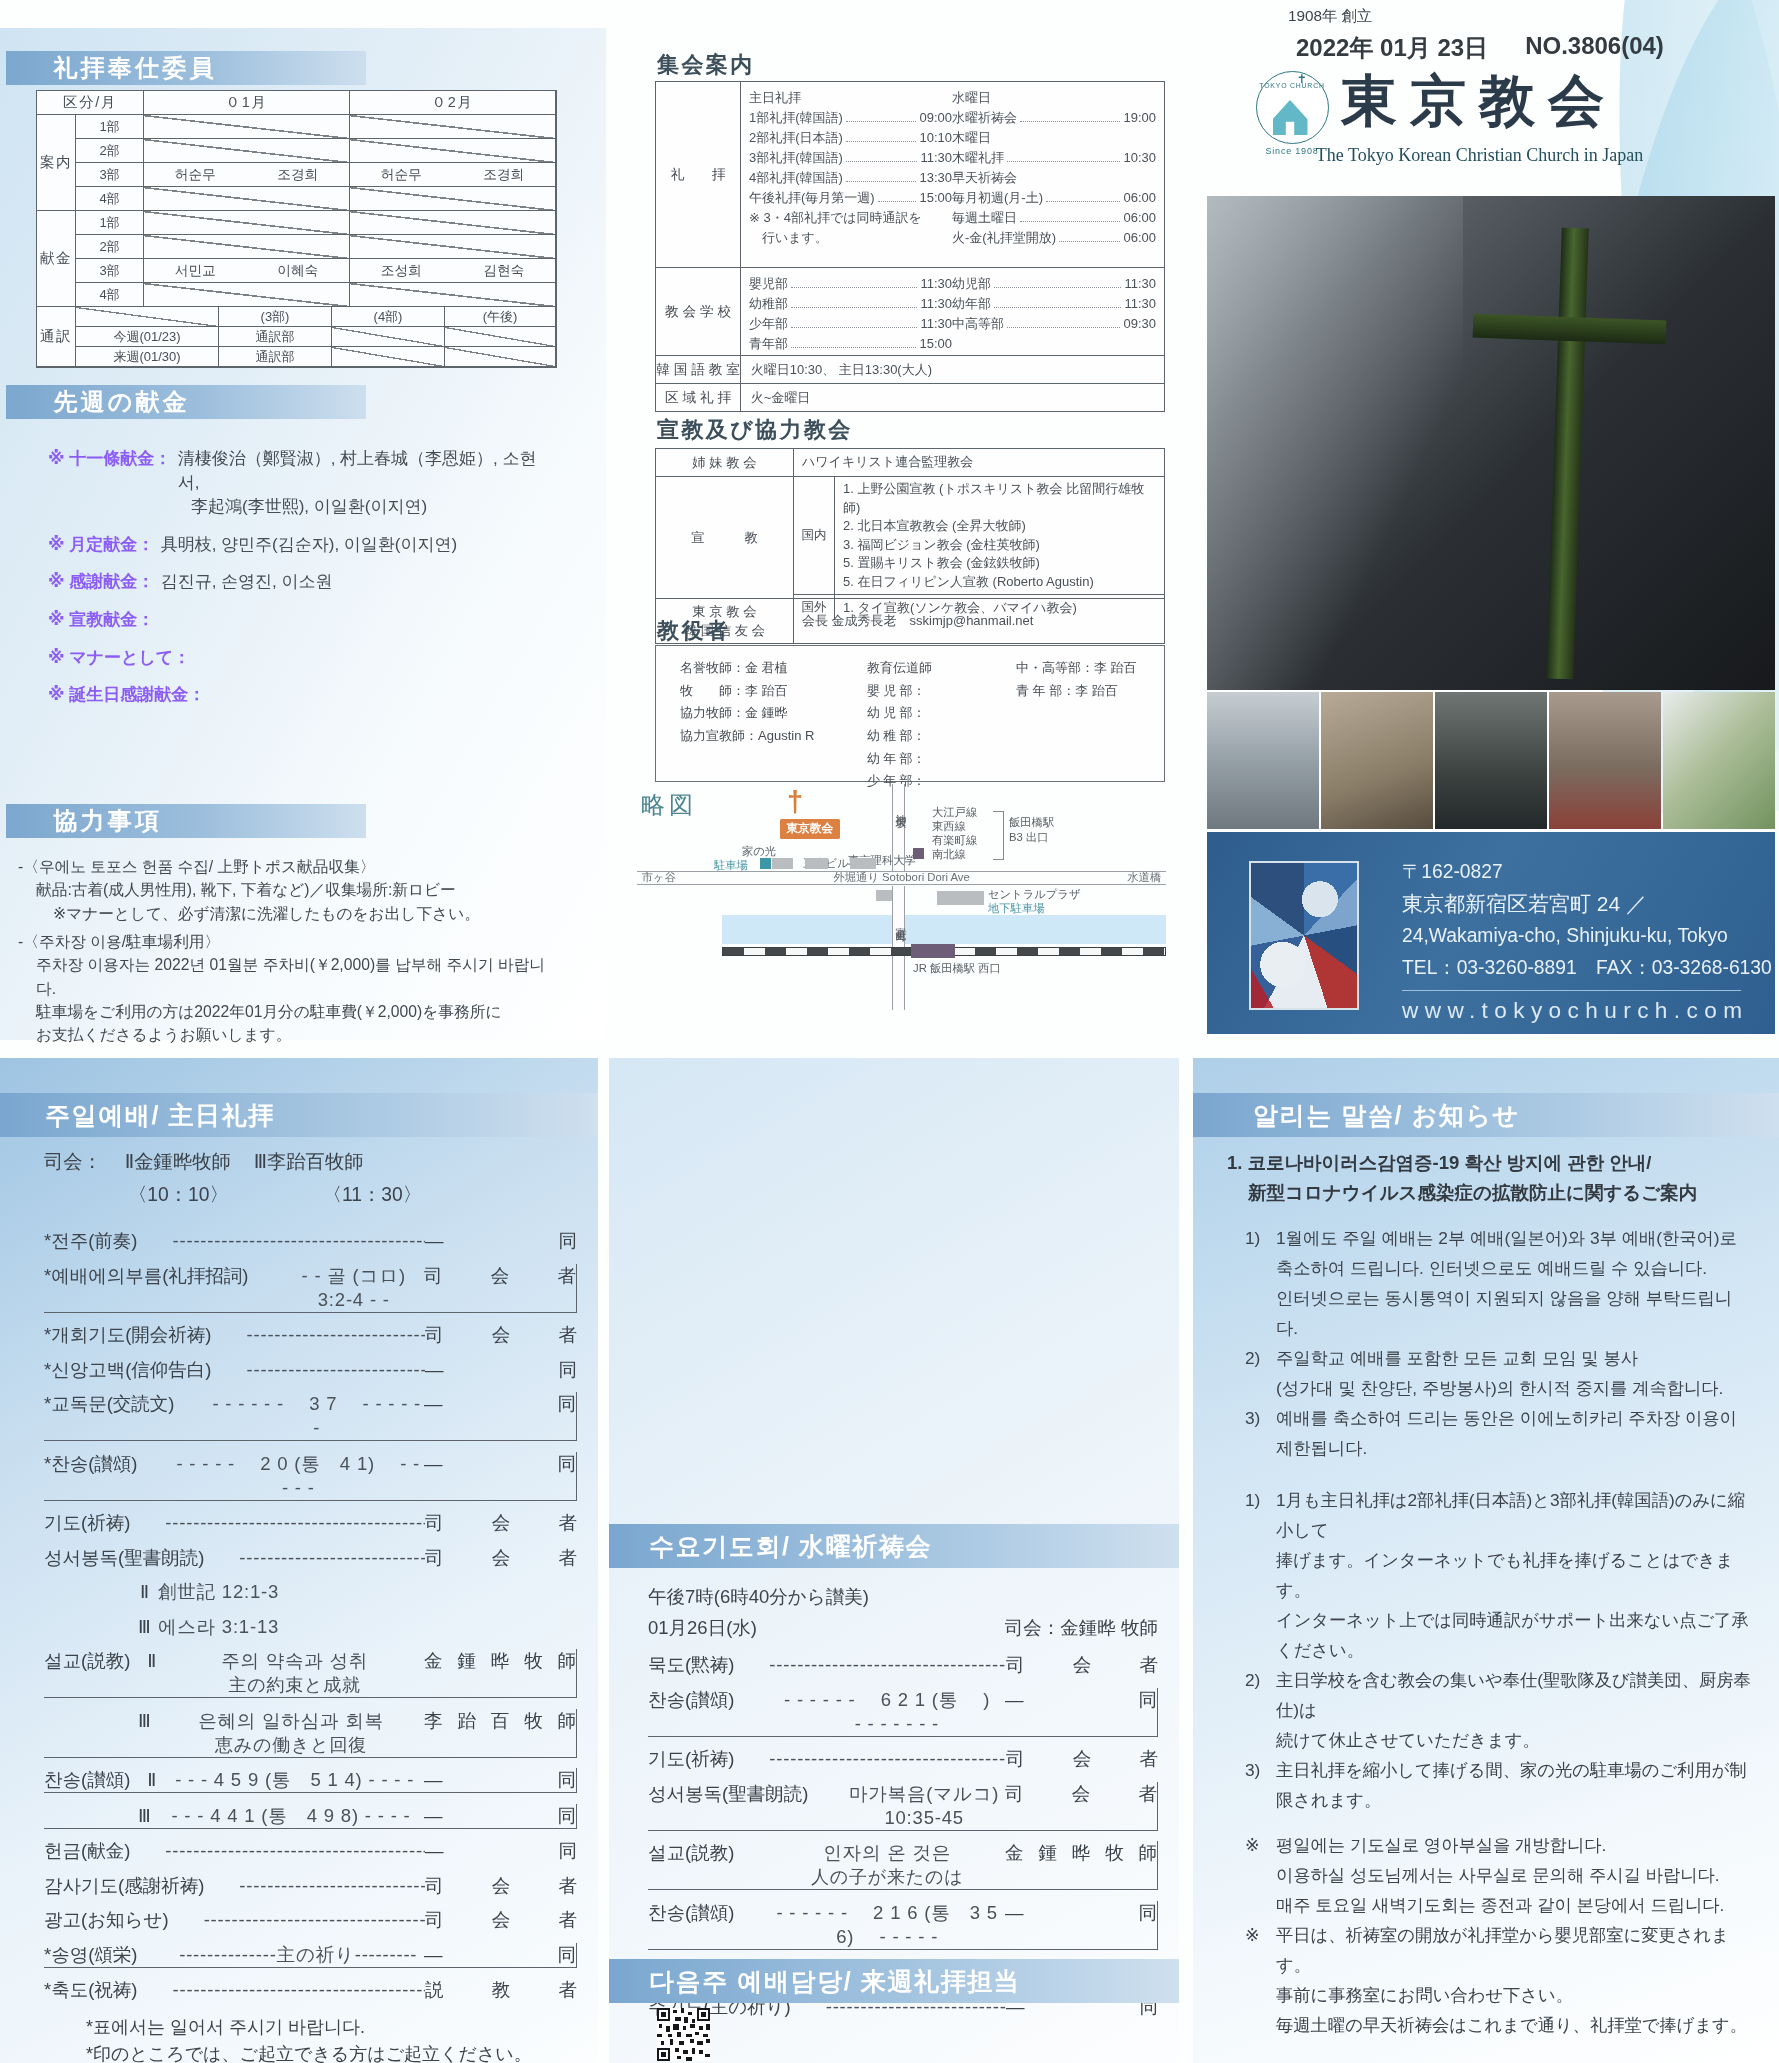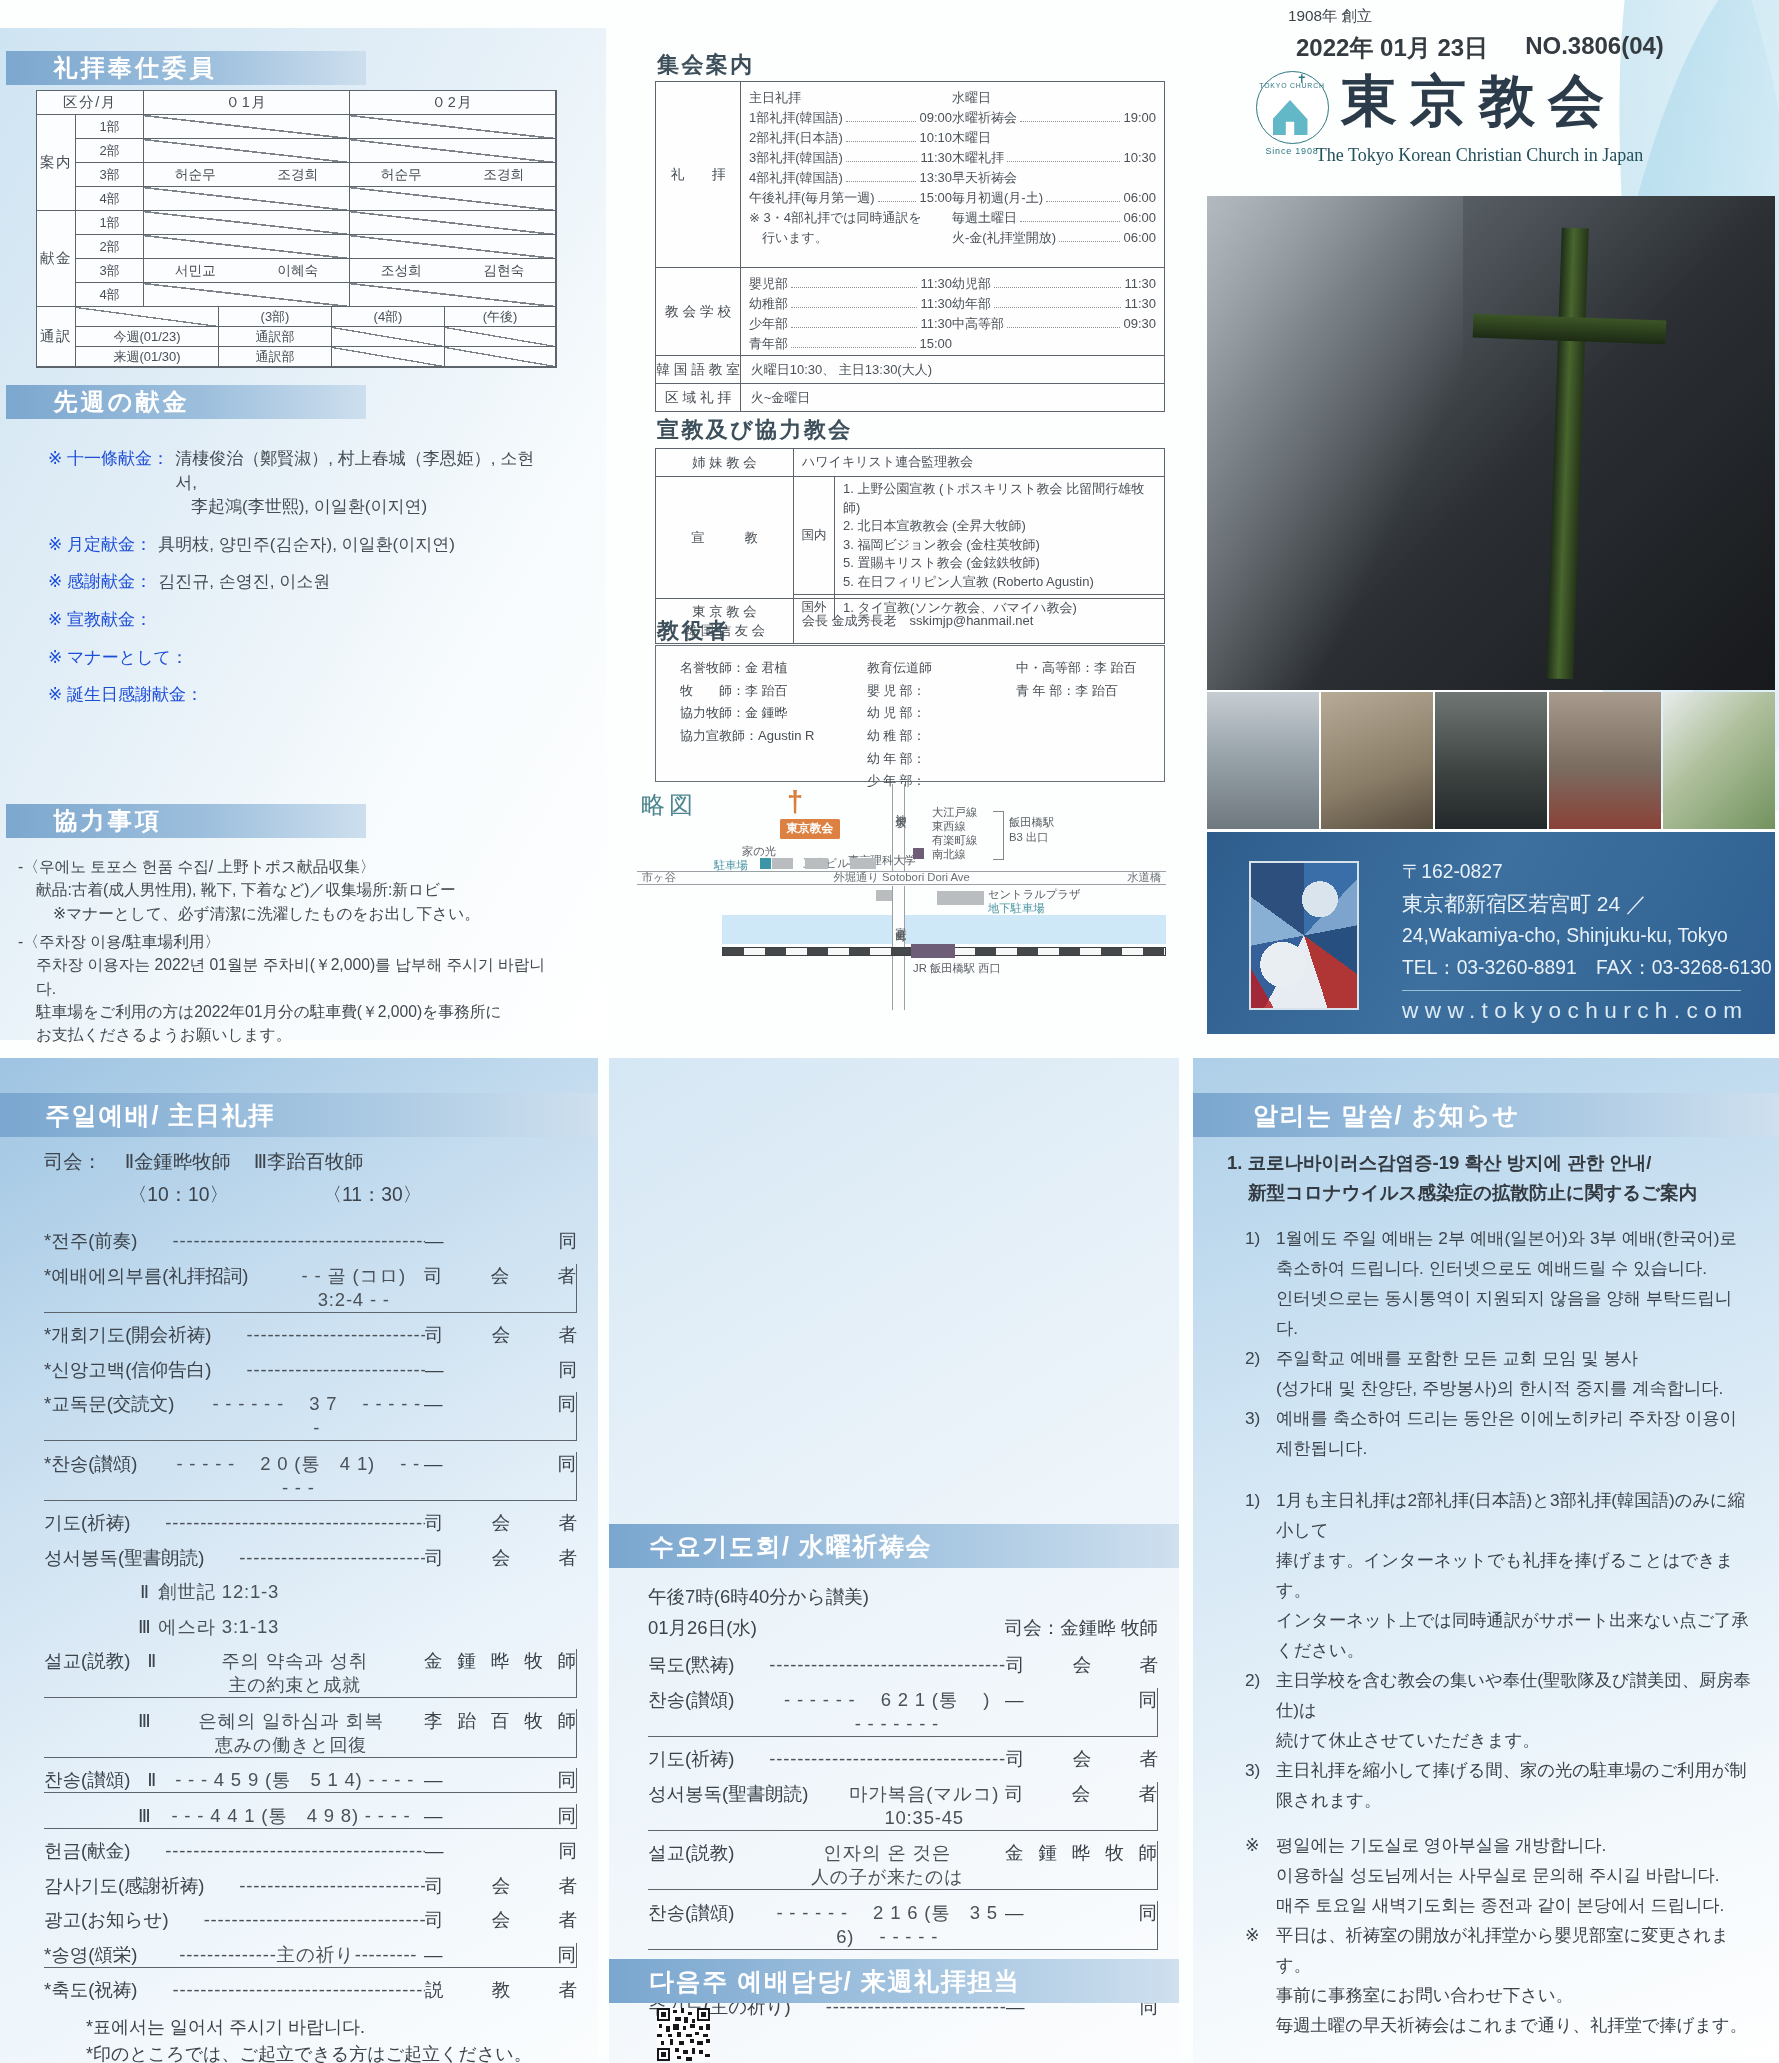--- a/index.html
+++ b/index.html
@@ -31,21 +31,21 @@
   .cp{font-size:13px;}
   .names{justify-content:space-around;}
   .names span{font-size:13.7px;}
   .diag{background-image:linear-gradient(to right top,transparent 47%,#7c8187 47%,#7c8187 50.5%,transparent 50.5%);}
   .ch2,.cw,.cv{font-size:13px;}
 
   
   .off-list{position:absolute;left:48px;top:447px;width:500px;}
   .off-item{margin-bottom:13.7px;}
   .off-l1{display:flex;font-size:17px;line-height:24px;}
-  .off-label{font-weight:normal;color:#1d4ed8;white-space:nowrap;margin-right:6.4px;}
+  .off-label{font-weight:bold;color:#8b5cf6;white-space:nowrap;margin-right:6.4px;}
   .off-val{color:#454c54;}
   .off-l2{font-size:17px;line-height:24px;padding-left:143px;color:#454c54;}
 
   
   .coop{position:absolute;left:18px;top:850px;width:532px;font-size:15.7px;line-height:23.4px;color:#41484f;}
   .coop .i0{margin-top:4.8px;}
   .coop .i1{padding-left:18px;}
   .coop .i2{padding-left:35px;}
 
   

